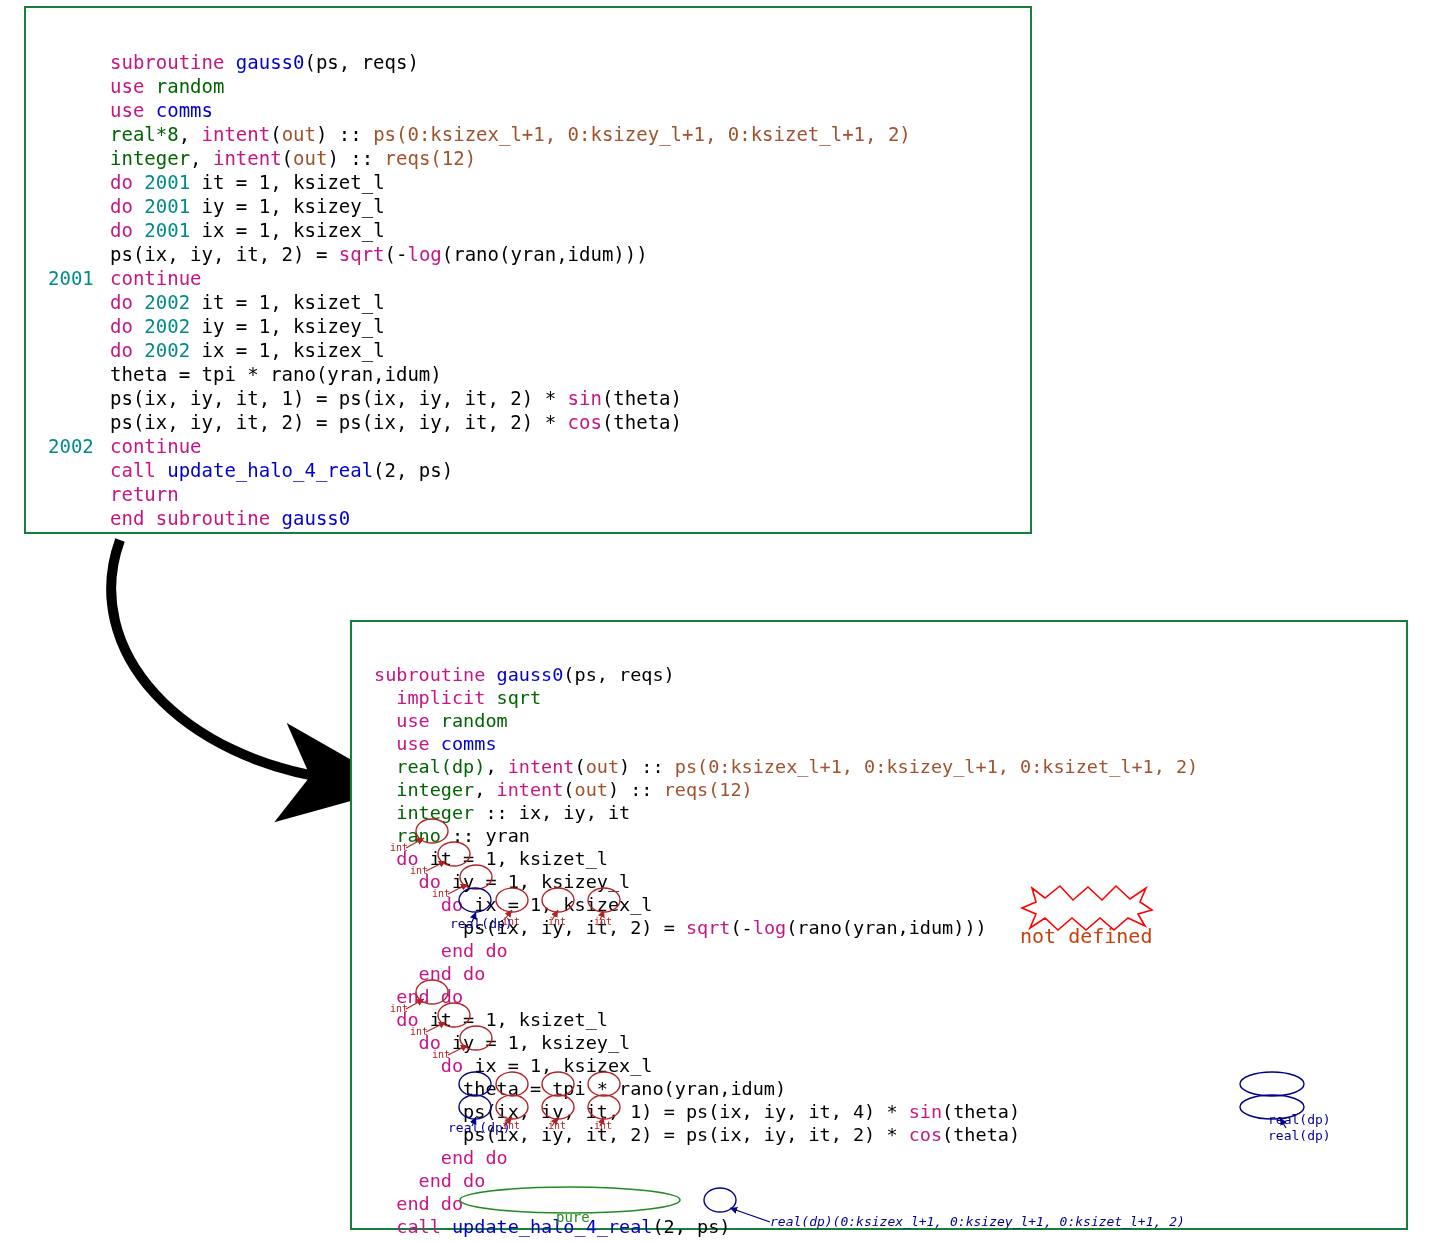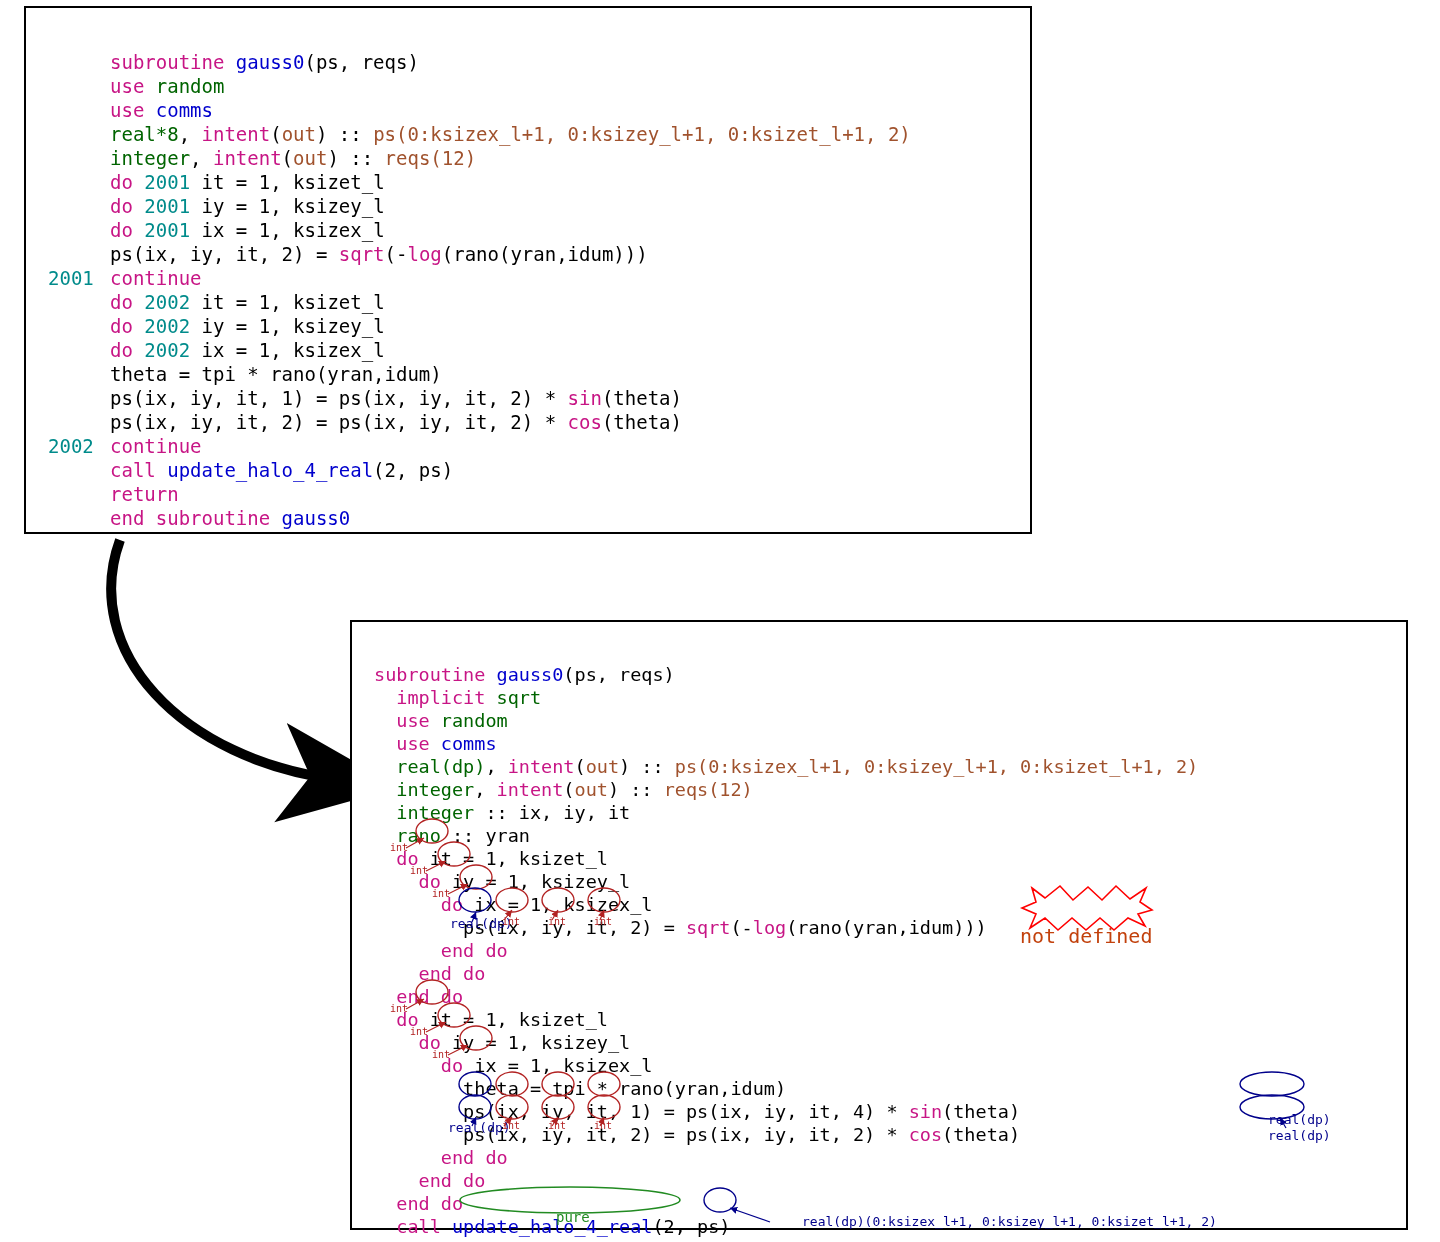--- a/index.html
+++ b/index.html
@@ -10,21 +10,21 @@
     background: #fff;
     font-family: "Menlo", "Consolas", "DejaVu Sans Mono", monospace;
   }
   .stage {
     position: relative;
     width: 1440px;
     height: 1242px;
   }
   .code-box {
     position: absolute;
-    border: 2px solid #000000;
+    border: 2px solid #15803d;
     background: #fff;
     padding: 18px 22px 18px 22px;
     box-sizing: border-box;
     white-space: pre;
     font-size: 19px;
     line-height: 24px;
   }
   .box-top {
     left: 24px;
     top: 6px;
@@ -218,15 +218,15 @@
   <span class="anno-int" style="left:432px; top:1049px;">int</span>
 
   <span class="anno-real" style="left:448px; top:1120px;">real(dp)</span>
   <span class="anno-int" style="left:502px; top:1120px;">int</span>
   <span class="anno-int" style="left:548px; top:1120px;">int</span>
   <span class="anno-int" style="left:594px; top:1120px;">int</span>
   <span class="anno-real" style="left:1268px; top:1112px;">real(dp)</span>
   <span class="anno-real" style="left:1268px; top:1128px;">real(dp)</span>
 
   <span class="anno-pure" style="left:556px; top:1209px;">pure</span>
-  <span class="anno-real" style="left:802px; top:1214px;">real(dp)(0:ksizex_l+1, 0:ksizey_l+1, 0:ksizet_l+1, 2)</span>
+  <span class="anno-real" style="left:770px; top:1214px;font-style:italic;">real(dp)(0:ksizex_l+1, 0:ksizey_l+1, 0:ksizet_l+1, 2)</span>
 
 </div>
 
 </body></html>

